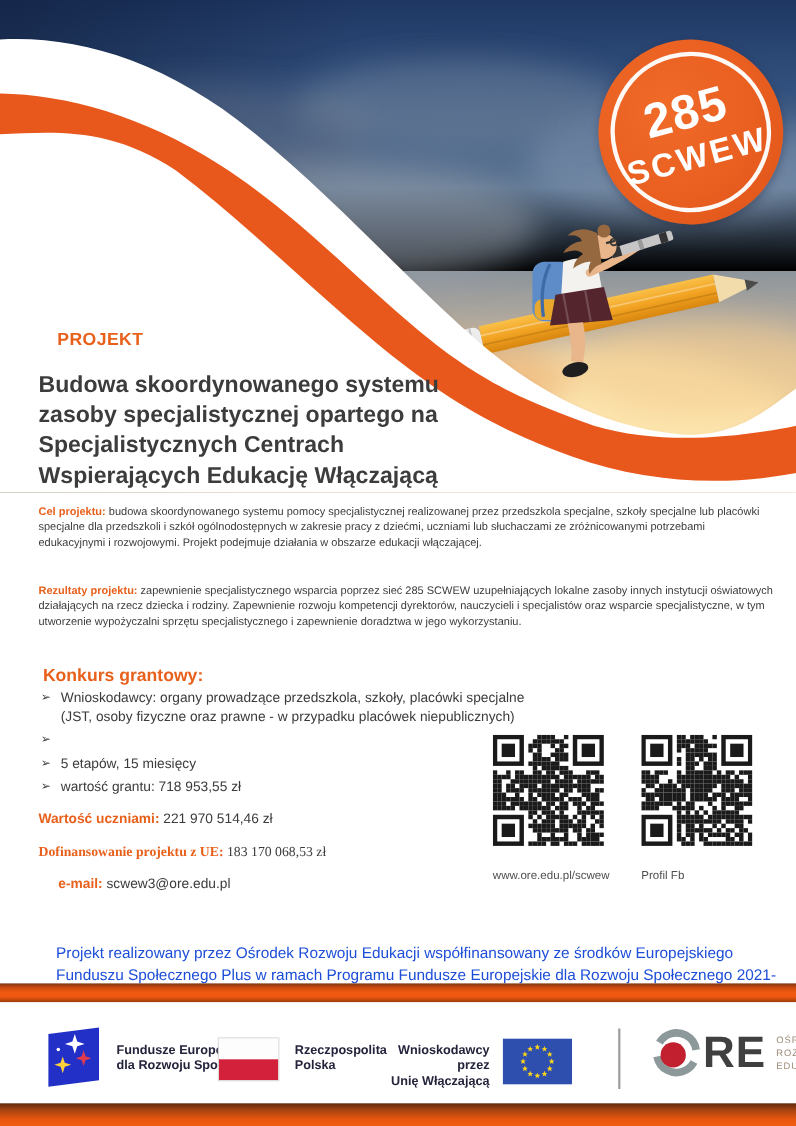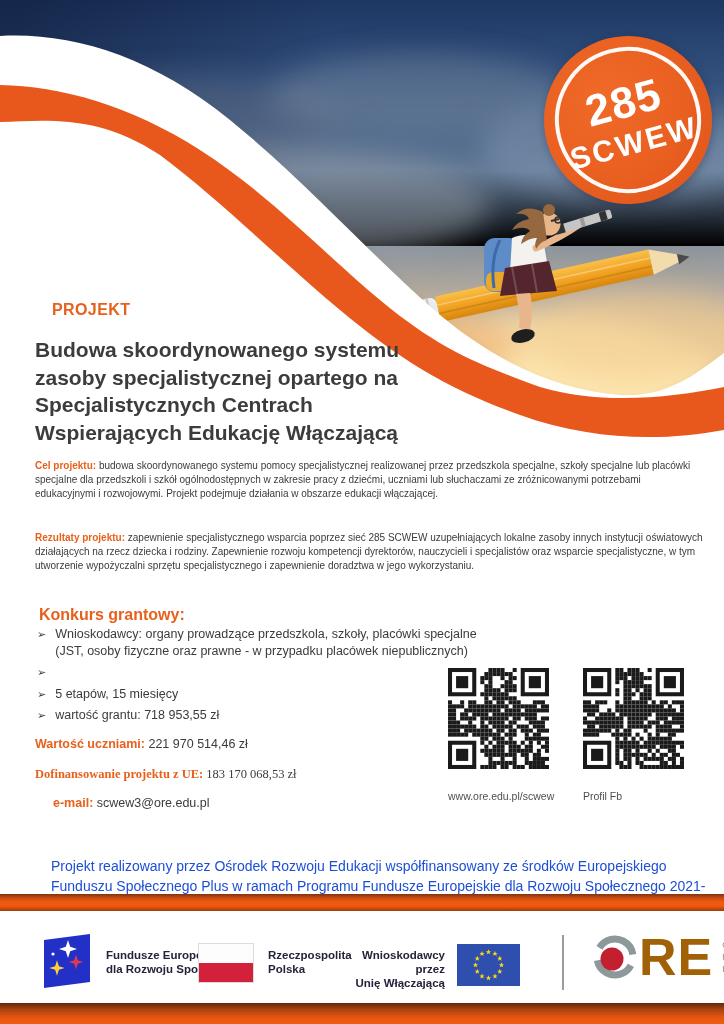--- a/index.html
+++ b/index.html
@@ -56,21 +56,21 @@
   .fe-flag{position:absolute;left:38px;top:20px;}
   .fe-text{left:106px;top:37px;}
   .pl-flag{position:absolute;left:199px;top:32px;width:54px;height:38px;outline:1px solid #DCDCDC;}
   .pl-flag .w{height:19px;background:#FDFDFD;}
   .pl-flag .r{height:19px;background:#D3213C;}
   .pl-text{left:268px;top:37px;}
   .eu-text{left:340px;top:37px;width:105px;text-align:right;}
   .eu-flag{position:absolute;left:457px;top:32px;}
   .divider{position:absolute;left:562px;top:23px;width:2px;height:55px;background:#9C9C9C;}
   .ore{position:absolute;left:592px;top:22px;display:flex;align-items:center;}
-  .ore-letters{font-size:52px;font-weight:600;color:#a16207;line-height:46px;letter-spacing:1px;margin-left:1px;}
+  .ore-letters{font-size:40px;font-weight:600;color:#404040;line-height:46px;letter-spacing:1px;margin-left:1px;}
   .ore-sub{margin-left:9px;display:flex;flex-direction:column;justify-content:center;gap:1px;}
   .ore-sub span{font-size:8.5px;letter-spacing:1px;color:#9D8B77;text-transform:uppercase;line-height:11px;}
 </style>
 </head>
 <body>
 
 <div class="page">
 
   <section class="hero">
     <svg class="hero-art" width="724" height="448" viewBox="0 0 724 448">

